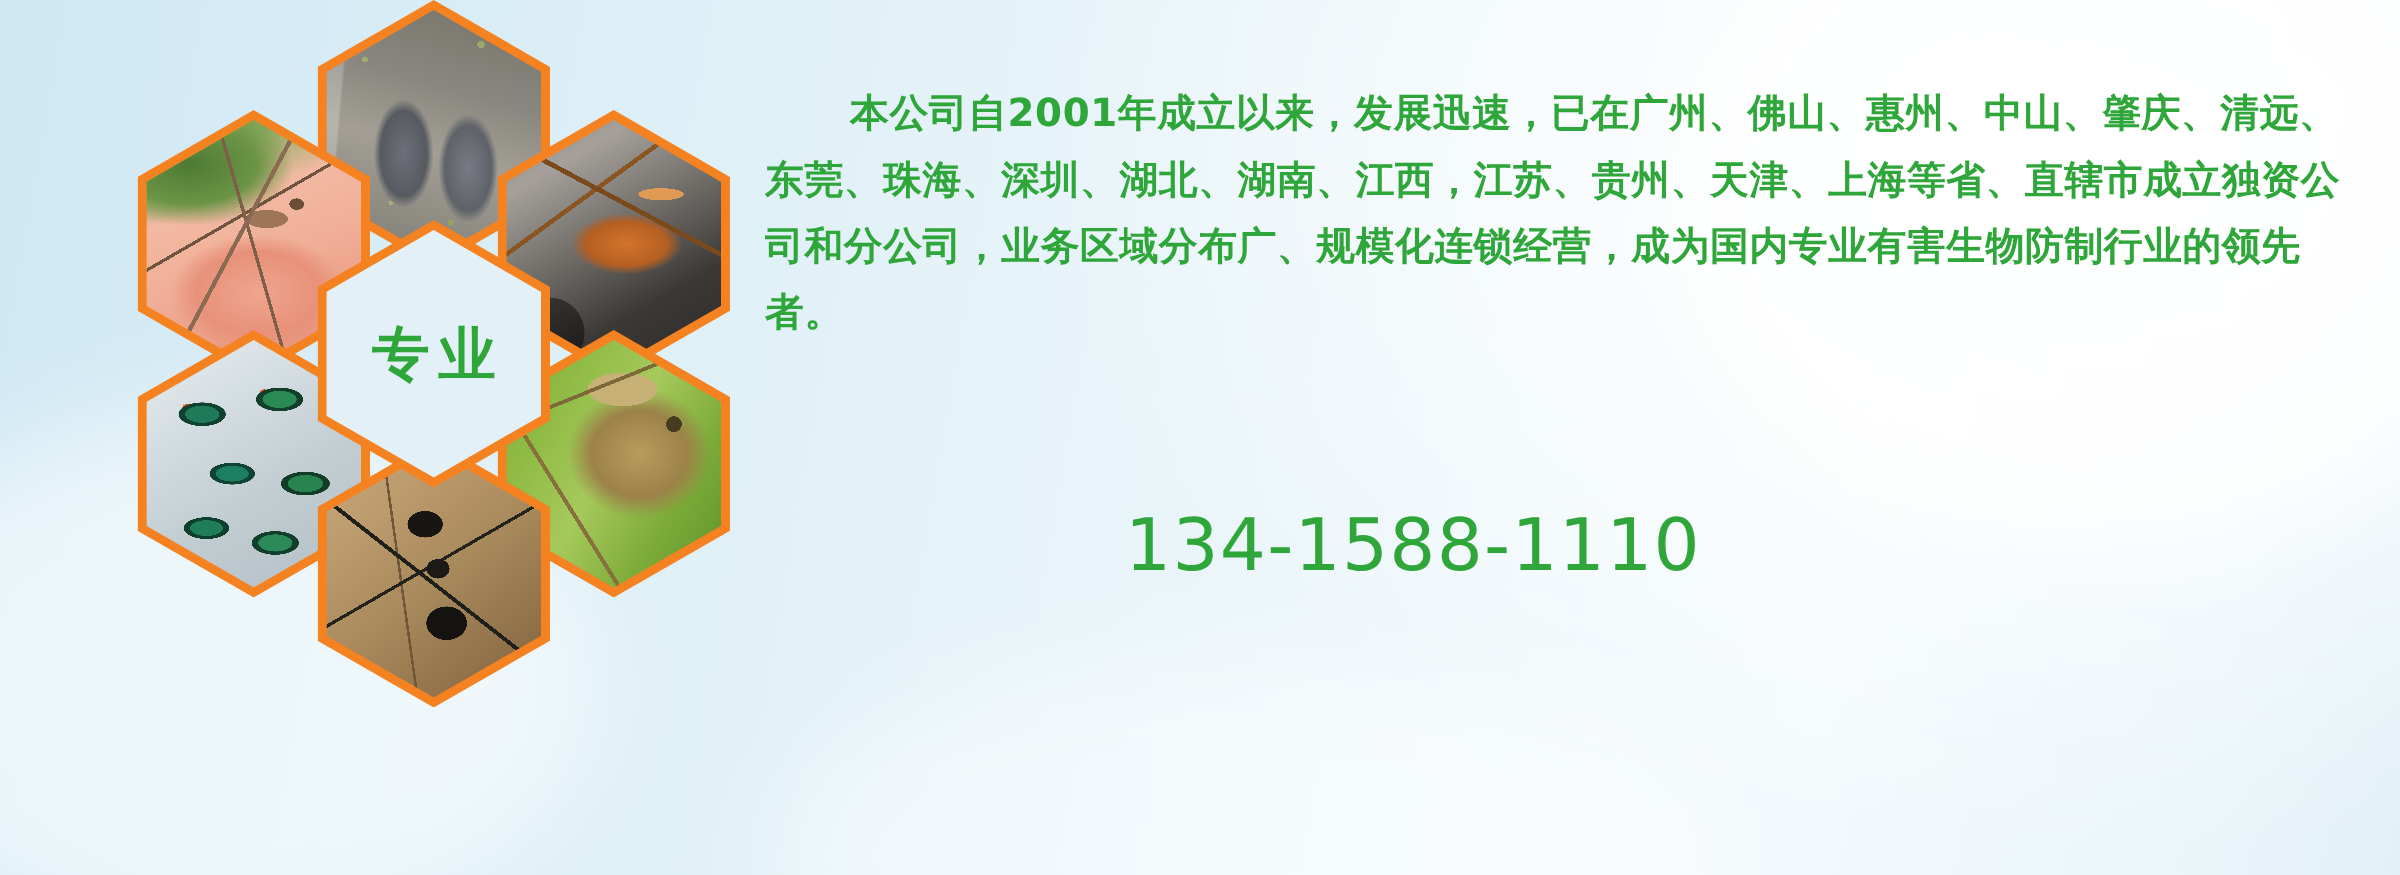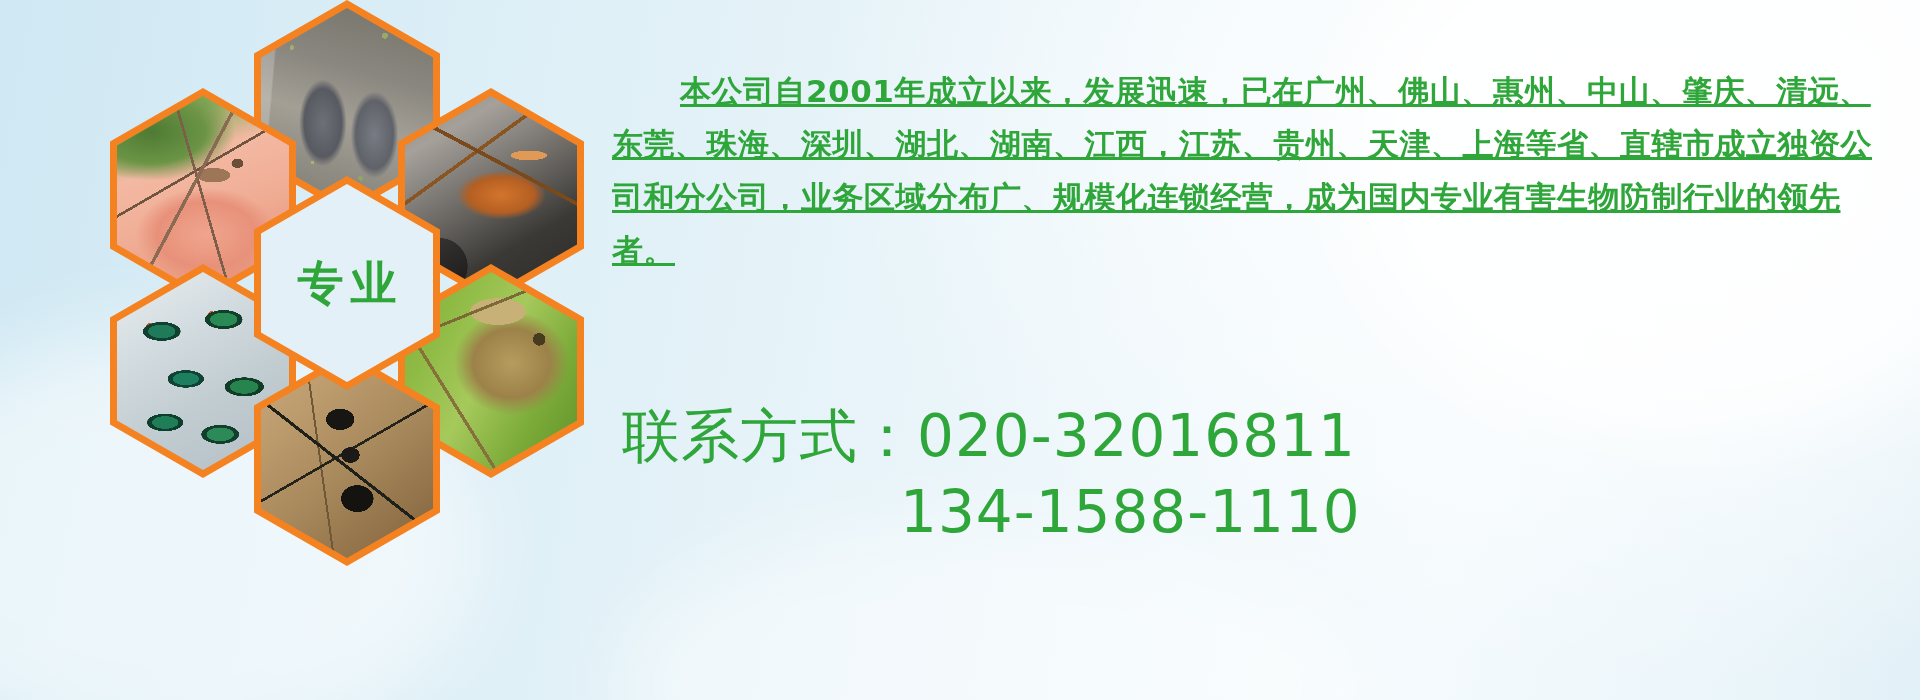--- a/index.html
+++ b/index.html
@@ -150,21 +150,20 @@
   }
   #paragraph{
     color:#2fa63a;
     font-size:31px;
     line-height:53px;
     font-weight:600;
     letter-spacing:0.5px;
     text-indent:68px;
     font-family:"DejaVu Sans","Liberation Sans",sans-serif;
     white-space:normal;
-    text-decoration:underline;
   }
   #contact{
     position:absolute;left:612px;top:398px;width:1280px;
     color:#2fa63a;
     font-family:"DejaVu Sans","Liberation Sans",sans-serif;
     font-size:58px;
     line-height:76px;
     font-weight:500;
     letter-spacing:1px;
   }
@@ -226,17 +225,16 @@
       </div>
     </div>
 
   </div>
 
   <div id="copy">
     <p id="paragraph">本公司自2001年成立以来，发展迅速，已在广州、佛山、惠州、中山、肇庆、清远、东莞、珠海、深圳、湖北、湖南、江西，江苏、贵州、天津、上海等省、直辖市成立独资公司和分公司，业务区域分布广、规模化连锁经营，成为国内专业有害生物防制行业的领先者。</p>
   </div>
 
   <div id="contact">
-    <span class="line1"><span>联系方式：</span><span>020-32016811</span></span>
     <span class="line2">134-1588-1110</span>
   </div>
 
 </div>
 
 </body></html>

